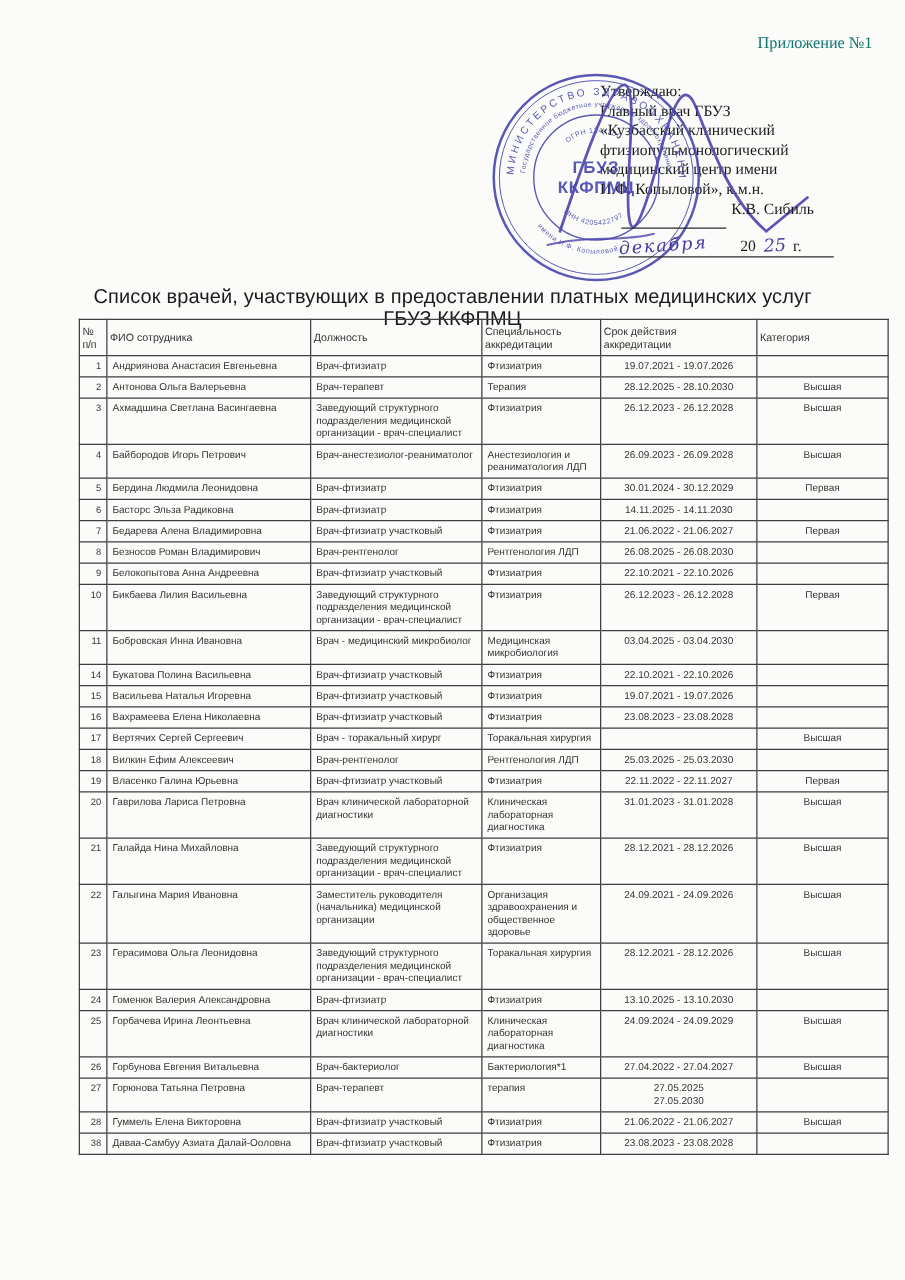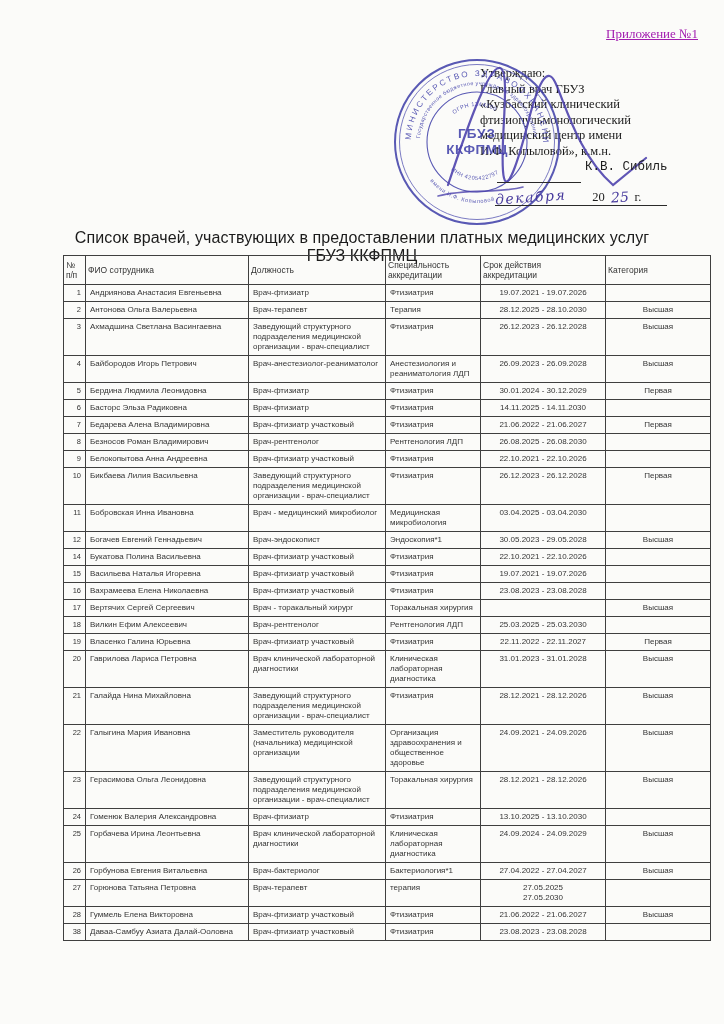--- a/index.html
+++ b/index.html
@@ -10,33 +10,33 @@
     color:#2f2f2f;
     position:relative;
     overflow:hidden;
   }
   .page{position:absolute;inset:0;}
 
   
   .appendix{
     position:absolute;top:26px;right:26px;
     font-family:"Liberation Serif",serif;
-    font-size:13px;color:#a21caf;text-decoration:underline;
+    font-size:13px;color:#0f766e;
   }
 
   
   .approval{
     position:absolute;left:480px;top:66px;width:235px;
     font-family:"Liberation Serif",serif;
     font-size:12.5px;line-height:15.5px;color:#1c1c1c;
     z-index:1;
   }
   .signer{
     position:absolute;left:585px;top:160px;
-    font-family:Liberation Mono, monospace;
+    font-family:Liberation Serif, serif;
     font-size:12.5px;color:#1c1c1c;z-index:4;
   }
   .sign-line{
     position:absolute;left:497px;top:170px;width:84px;height:12px;
     border-bottom:1.5px solid #2a2a2a;z-index:4;
   }
   .date-line{
     position:absolute;left:495px;top:184px;width:172px;height:21px;
     border-bottom:1.5px solid #2a2a2a;z-index:4;
     display:flex;align-items:flex-end;gap:6px;
@@ -253,28 +253,20 @@
         </tr>
         <tr>
           <td class="col-num">11</td>
           <td class="col-name">Бобровская Инна Ивановна</td>
           <td class="col-position">Врач - медицинский микробиолог</td>
           <td class="col-specialty">Медицинская микробиология</td>
           <td class="col-period">03.04.2025 - 03.04.2030</td>
           <td class="col-category"></td>
         </tr>
         <tr>
-          <td class="col-num">12</td>
-          <td class="col-name">Богачев Евгений Геннадьевич</td>
-          <td class="col-position">Врач-эндоскопист</td>
-          <td class="col-specialty">Эндоскопия*1</td>
-          <td class="col-period">30.05.2023 - 29.05.2028</td>
-          <td class="col-category">Высшая</td>
-        </tr>
-        <tr>
           <td class="col-num">14</td>
           <td class="col-name">Букатова Полина Васильевна</td>
           <td class="col-position">Врач-фтизиатр участковый</td>
           <td class="col-specialty">Фтизиатрия</td>
           <td class="col-period">22.10.2021 - 22.10.2026</td>
           <td class="col-category"></td>
         </tr>
         <tr>
           <td class="col-num">15</td>
           <td class="col-name">Васильева Наталья Игоревна</td>

